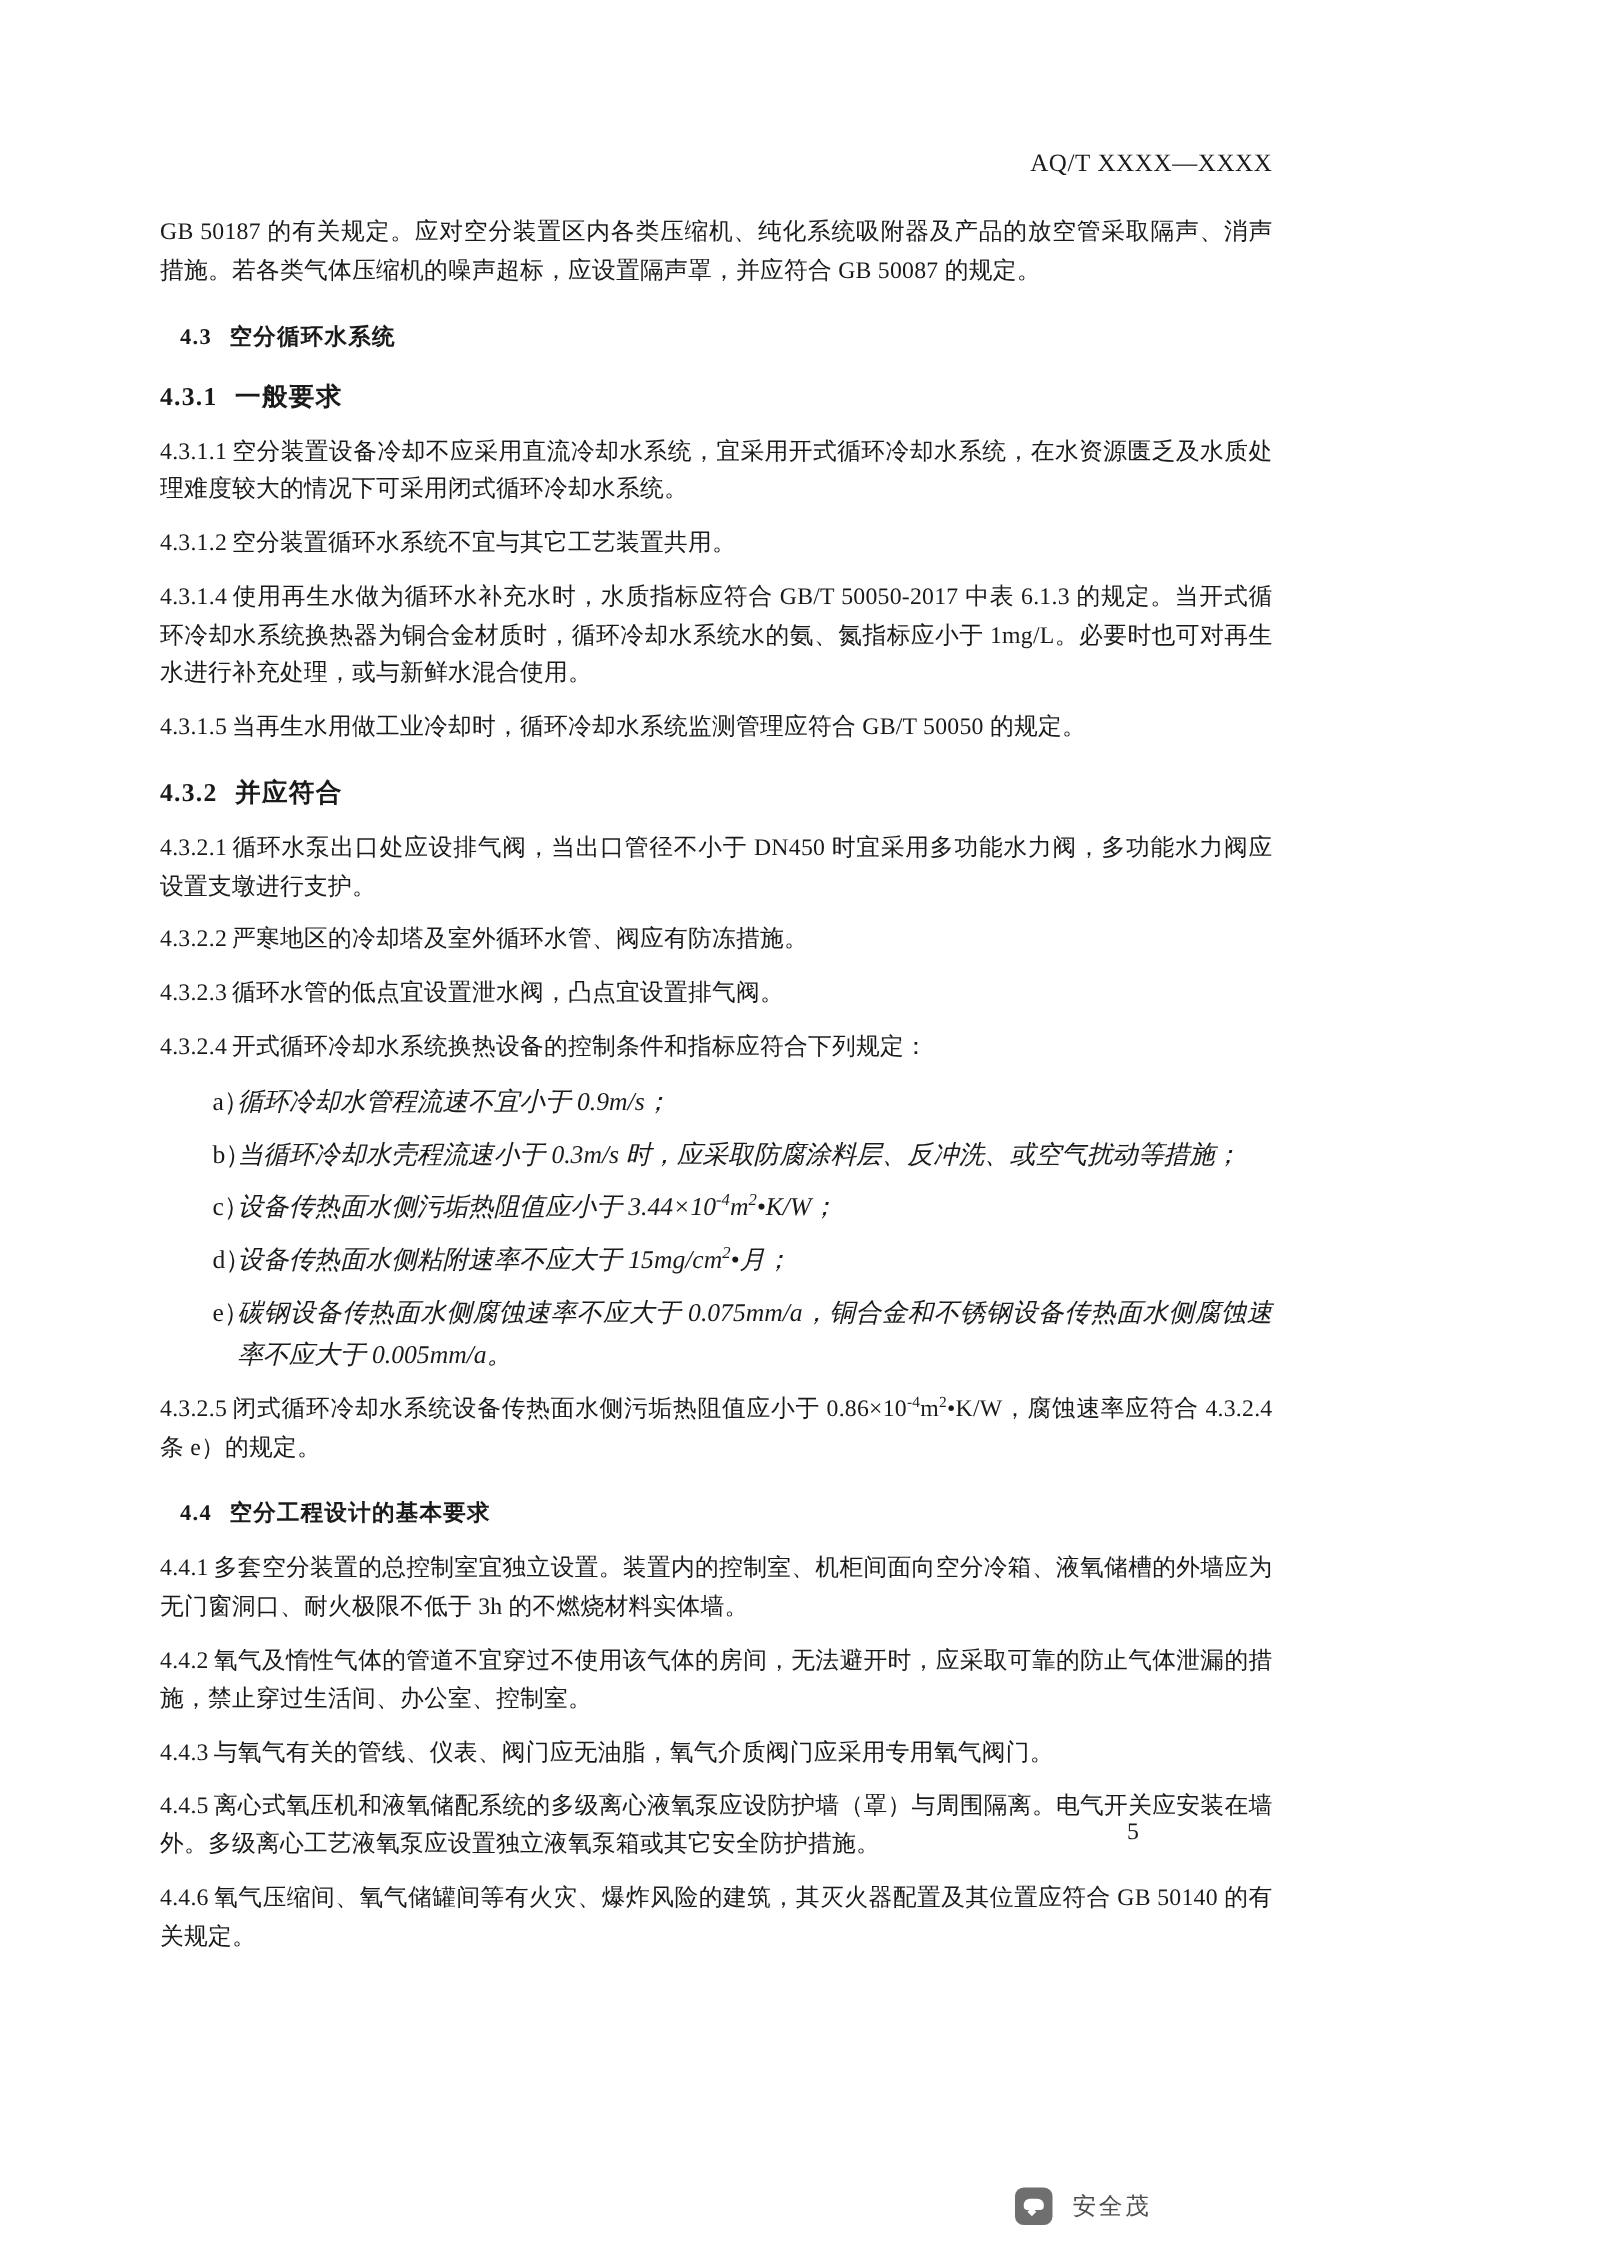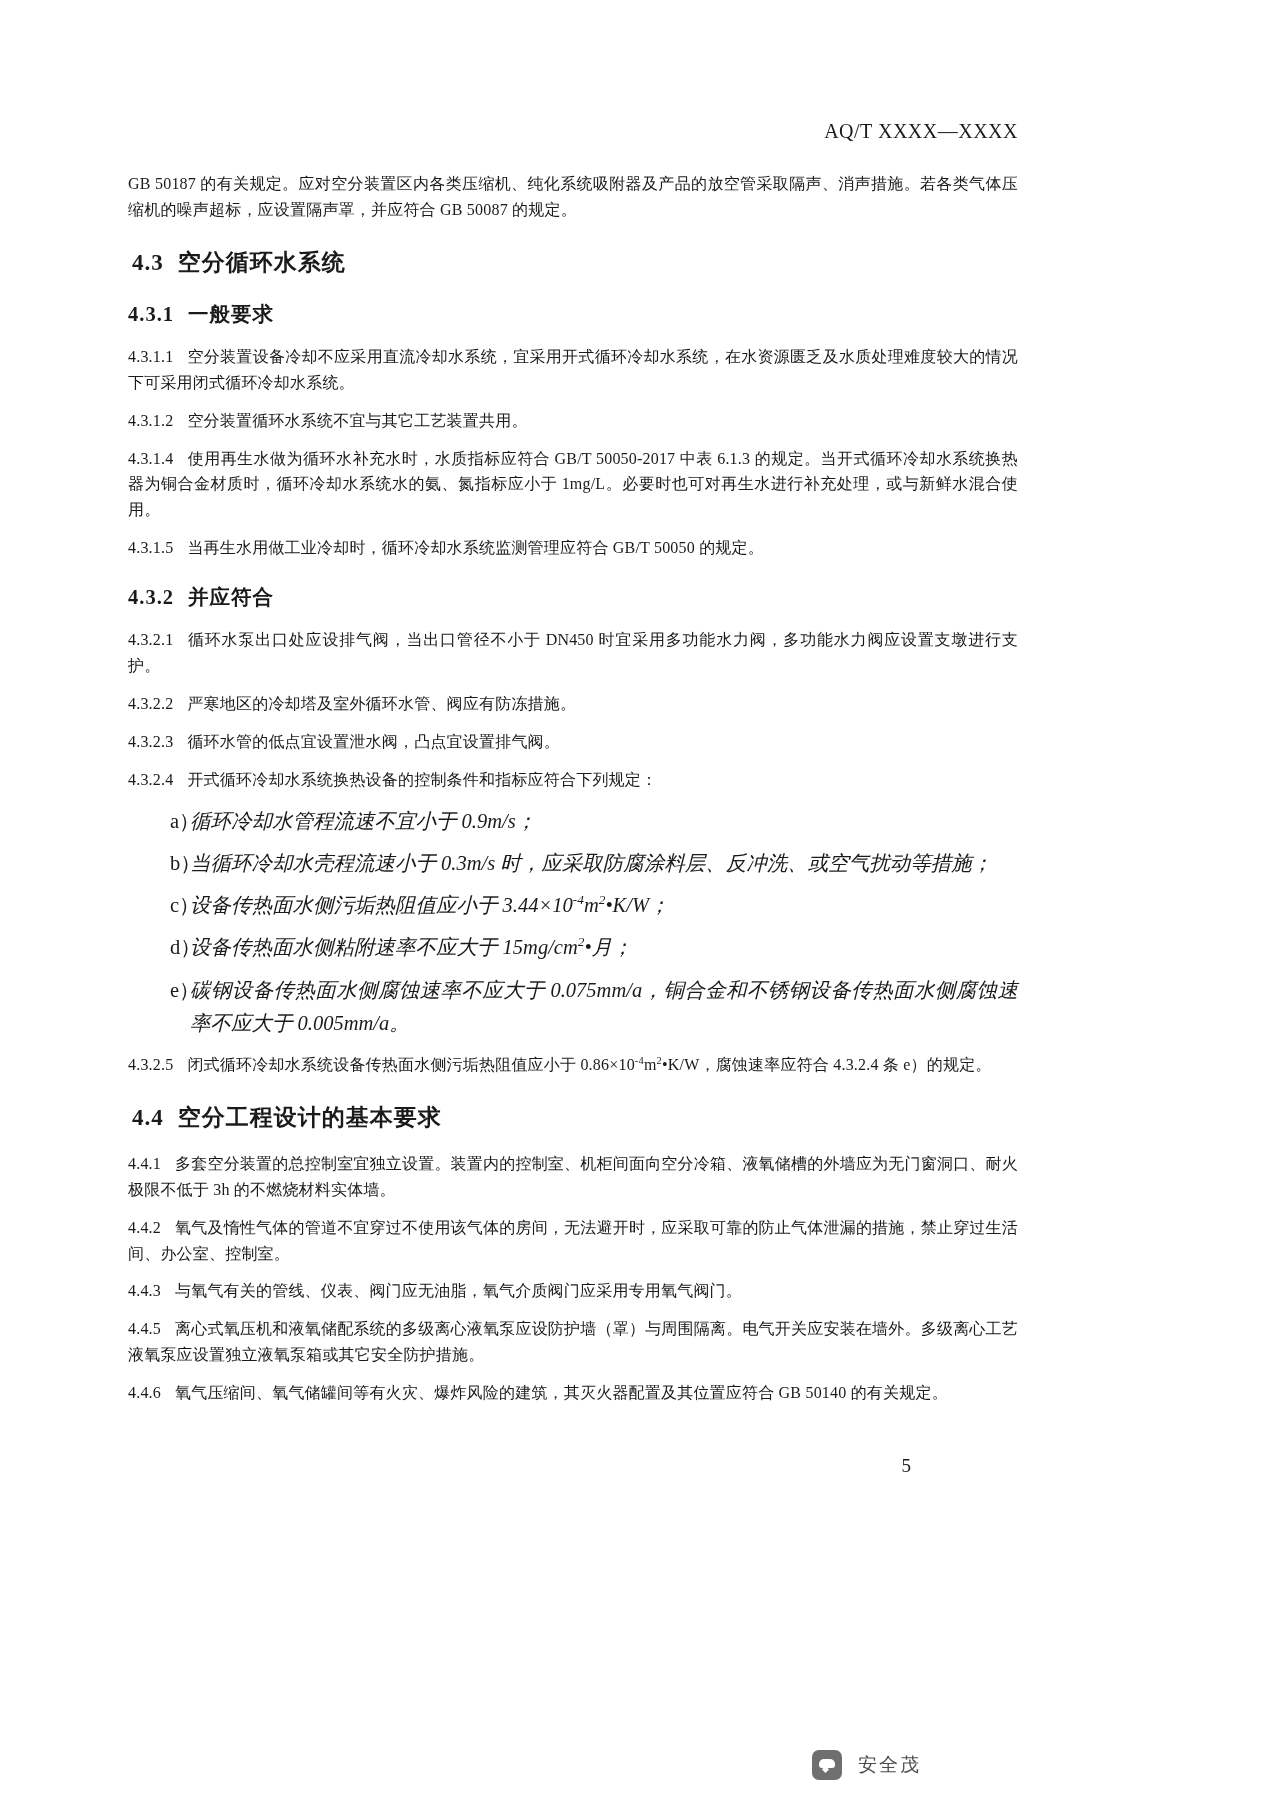--- a/index.html
+++ b/index.html
@@ -29,47 +29,47 @@
   }
   .header-code {
     text-align: right;
     font-size: 20px;
     letter-spacing: 0.5px;
     font-family: "Liberation Serif", serif;
     margin-bottom: 28px;
   }
   p {
     margin: 0 0 13px 0;
-    font-size: 16px;
+    font-size: 19px;
     line-height: 1.62;
     text-align: justify;
     letter-spacing: 0.2px;
   }
   .body-text {
     text-indent: 0;
   }
   .h2 {
     font-weight: bold;
-    font-size: 23px;
-    margin: 24px 0 18px 4px;
+    font-size: 18px;
+    margin: 24px 0 18px 16px;
     letter-spacing: 1px;
   }
   .h3 {
     font-weight: bold;
     font-size: 20.5px;
     margin: 22px 0 16px 0;
     letter-spacing: 1px;
   }
   .h2 .num, .h3 .num {
     display: inline-block;
     margin-right: 14px;
   }
   .clause .num {
     display: inline-block;
-    margin-right: 14px;
+    margin-right: 4px;
   }
   .clause {
     margin-bottom: 12px;
   }
   .list {
     margin: 0 0 12px 0;
     padding: 0;
     list-style: none;
   }
   .list li {

